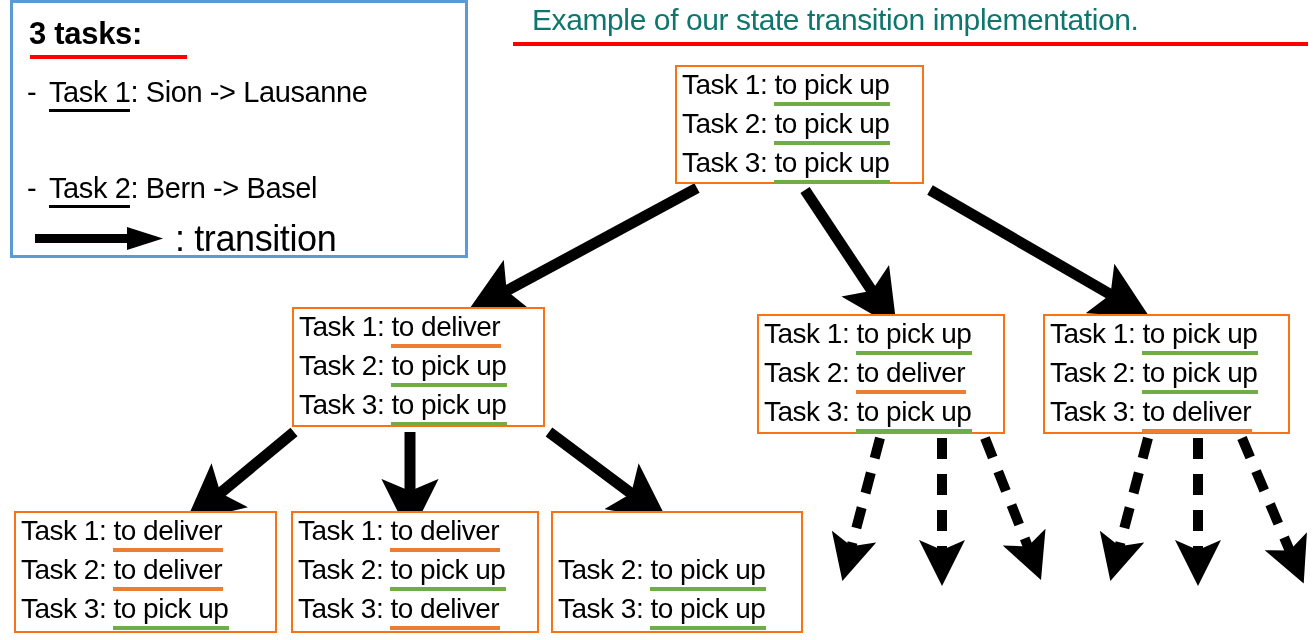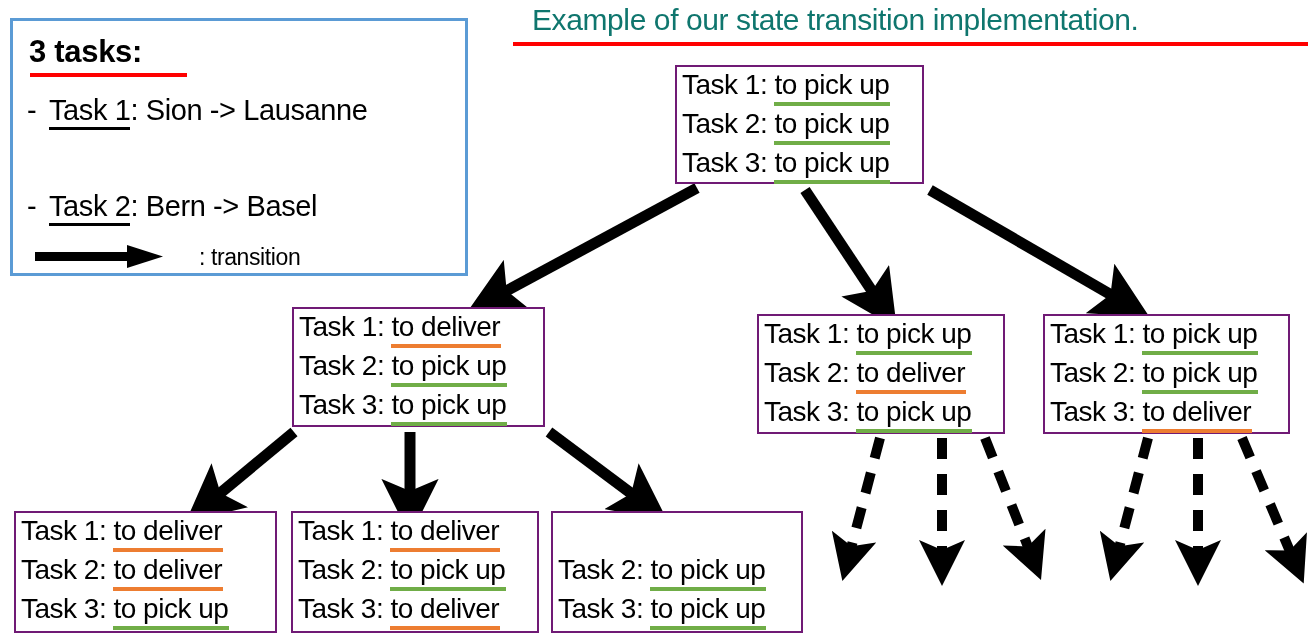--- a/index.html
+++ b/index.html
@@ -38,21 +38,21 @@
     top: 42px;
     width: 795px;
     height: 4px;
     background: #FF0000;
   }
 
   
   #legend {
     position: absolute;
     left: 10px;
-    top: 18px;
+    top: 0;
     width: 458px;
     height: 258px;
     border: 3px solid #5B9BD5;
     box-sizing: border-box;
     background: #ffffff;
   }
   #legend-title {
     position: absolute;
     left: 16px;
     top: 12px;
@@ -96,31 +96,30 @@
   }
   #legend-arrow-svg {
     position: absolute;
     left: 0;
     top: 6px;
   }
   #legend-arrow-label {
     position: absolute;
     left: 140px;
     top: 0px;
-    font-size: 23px;
+    font-size: 36px;
     line-height: 40px;
     letter-spacing: -0.4px;
     white-space: nowrap;
-    margin-left: 24px;
   }
 
   
   .node {
     position: absolute;
-    border: 2px solid #701a75;
+    border: 2px solid #f97316;
     box-sizing: border-box;
     background: #ffffff;
     padding: 0;
   }
   .node-line {
     position: relative;
     height: 39px;
     font-size: 28px;
     line-height: 36px;
     letter-spacing: -0.5px;

